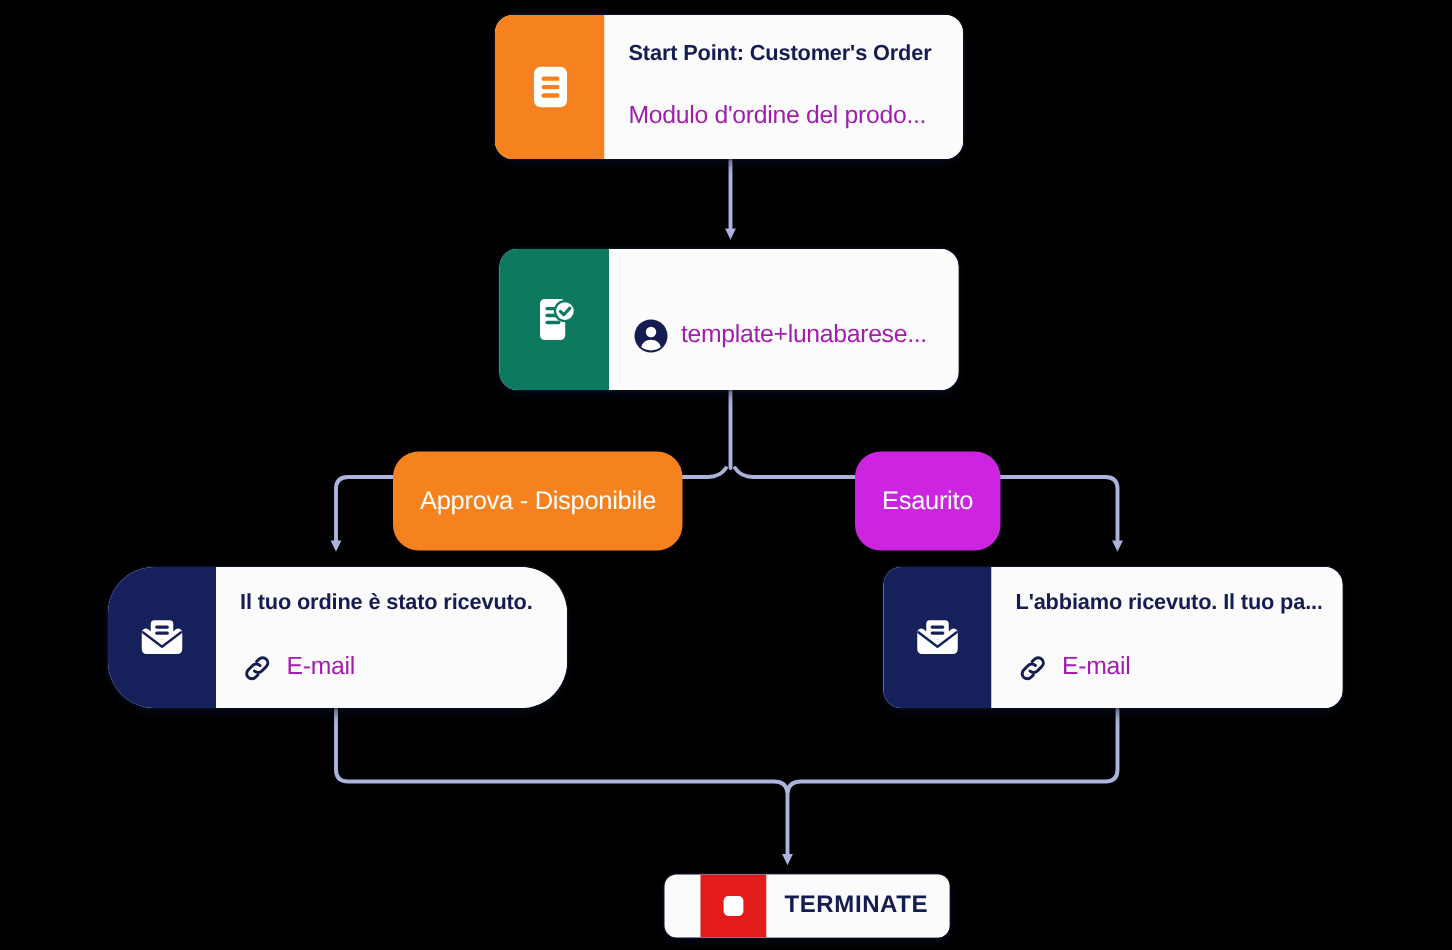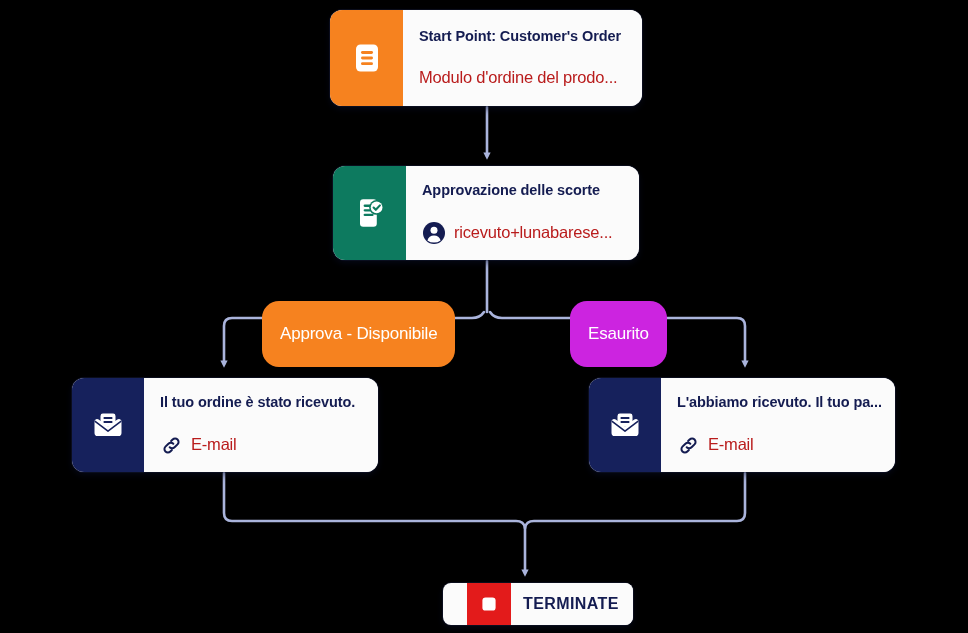--- a/index.html
+++ b/index.html
@@ -64,38 +64,38 @@
     font-size: 14.5px;
     letter-spacing: -0.1px;
     white-space: nowrap;
     overflow: hidden;
     line-height: 1.25;
   }
   .node-sub {
     display: flex;
     align-items: center;
     gap: 8px;
-    color: #b91c1c;
+    color: #a21caf;
     font-size: 16.5px;
     letter-spacing: -0.2px;
     white-space: nowrap;
     overflow: hidden;
     line-height: 1.3;
     margin-top: 22px;
   }
   .node-sub .sub-text { overflow: hidden; text-overflow: clip; }
 
   
   #node-start        { left: 330px; top: 10px;  width: 312px; height: 96px; }
   #node-start .node-icon   { width: 73px; background: #f6821f; }
 
   #node-approval     { left: 333px; top: 166px; width: 306px; height: 94px; }
   #node-approval .node-icon{ width: 73px; background: #0d7a5f; }
 
-  #node-email-left   { left: 72px;  top: 378px; width: 306px; height: 94px; }
+  #node-email-left   { left: 72px;  top: 378px; width: 306px; height: 94px; border-radius: 31px; }
   #node-email-left .node-icon { width: 72px; background: #16215c; }
 
   #node-email-right  { left: 589px; top: 378px; width: 306px; height: 94px; }
   #node-email-right .node-icon{ width: 72px; background: #16215c; }
 
   #node-terminate {
     left: 443px; top: 583px; width: 166px; height: 42px;
     border-radius: 8px;
     padding-left: 24px;
   }
@@ -182,30 +182,29 @@
         <path d="M8 7.5a3.2 3.2 0 0 1 3.2-3.2h10.4a3.2 3.2 0 0 1 3.2 3.2v21a3.2 3.2 0 0 1-3.2 3.2H11.2A3.2 3.2 0 0 1 8 28.5z" fill="#ffffff"></path>
         <rect x="11.6" y="9.6" width="7.6" height="2.3" rx="1.15" fill="#0d7a5f"></rect>
         <rect x="11.6" y="14.2" width="10" height="2.3" rx="1.15" fill="#0d7a5f"></rect>
         <rect x="11.6" y="18.8" width="10" height="2.3" rx="1.15" fill="#0d7a5f"></rect>
         <circle cx="24.6" cy="12.4" r="7.4" fill="#0d7a5f"></circle>
         <circle cx="24.6" cy="12.4" r="5.9" fill="#ffffff"></circle>
         <path d="M21.6 12.6l2.2 2.2 4.1-4.4" fill="none" stroke="#0d7a5f" stroke-width="2.1" stroke-linecap="round" stroke-linejoin="round"></path>
       </svg>
     </div>
     <div class="node-body">
-      <div class="node-title">Approvazione delle scorte</div>
       <div class="node-sub">
         <span>
           <svg class="glyph" width="24" height="24" viewBox="0 0 24 24" aria-hidden="true">
             <circle cx="12" cy="12" r="11" fill="#141c51"></circle>
             <circle cx="12" cy="9.3" r="3.5" fill="#ffffff"></circle>
             <path d="M5.4 19.4a6.9 6.9 0 0 1 13.2 0 11 11 0 0 1-13.2 0z" fill="#ffffff"></path>
           </svg>
         </span>
-        <span class="sub-text">ricevuto+lunabarese...</span>
+        <span class="sub-text">template+lunabarese...</span>
       </div>
     </div>
   </div>
 
   <div class="pill" id="pill-approve">
     <span>Approva - Disponibile</span>
   </div>
   <div class="pill" id="pill-out">
     <span>Esaurito</span>
   </div>

